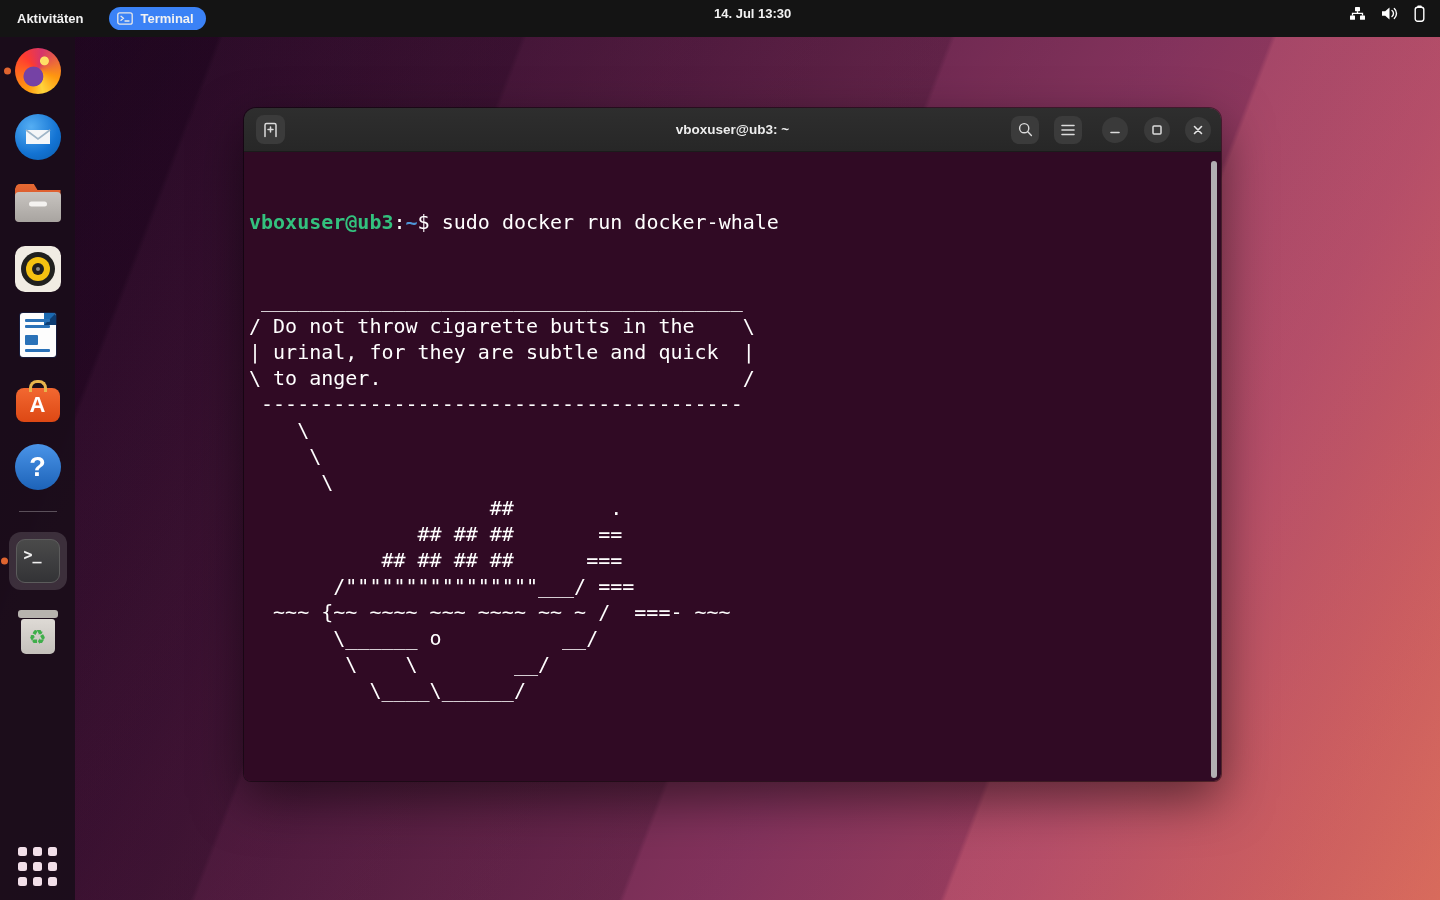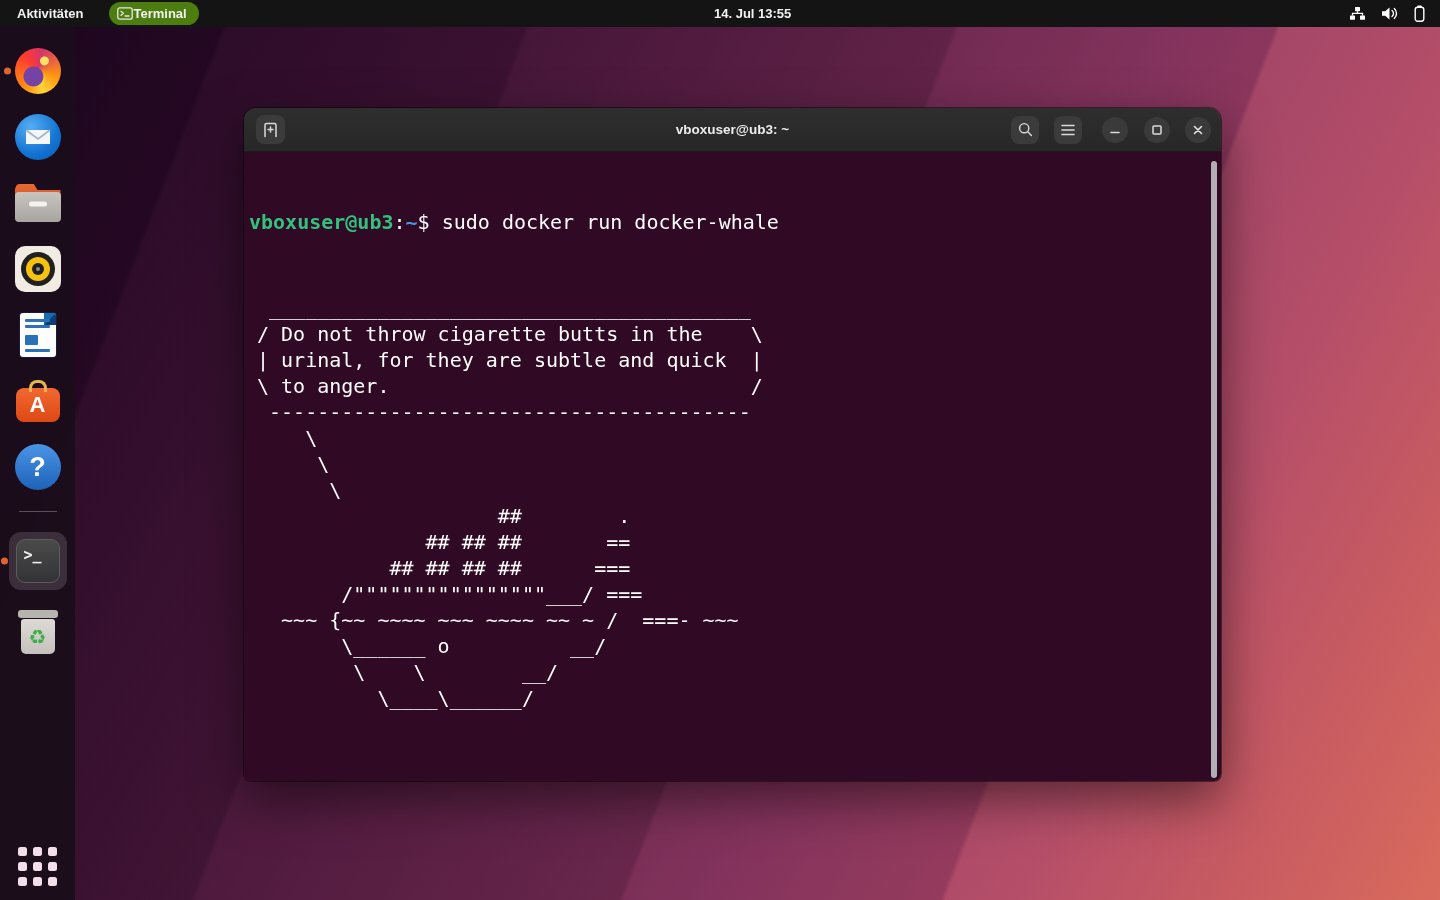--- a/index.html
+++ b/index.html
@@ -11,29 +11,29 @@
     background:
       linear-gradient(111deg, rgba(20,0,22,0.38) 0 13%, rgba(20,0,22,0) 13.3%),
       linear-gradient(111deg, rgba(20,0,22,0.22) 0 30%, rgba(20,0,22,0) 30.3%),
       linear-gradient(111deg, rgba(30,4,28,0.20) 0 54%, rgba(30,4,28,0) 54.3%),
       linear-gradient(111deg, rgba(0,0,0,0.10) 0 72%, rgba(255,160,110,0.10) 72.3%),
       linear-gradient(118deg, #2c0f2e 0%, #45163c 16%, #5e204a 32%, #7a2d59 48%, #933967 63%, #ad4568 78%, #c4555f 90%, #d4655a 100%);
   }
 
   
   .topbar {
-    position:absolute; top:0; left:0; right:0; height:27px;
+    position:absolute; top:0; left:0; right:0; height:37px;
     background:var(--topbar-bg, #141414);
     color:#f2f2f2; font-size:13px; font-weight:700;
     display:flex; align-items:center; z-index:50;
   }
   .tb-activities { margin-left:17px; cursor:pointer; }
   .tb-app-pill {
     margin-left:26px; height:23px; padding:0 12px 0 8px; border-radius:12px;
-    background:#4d7c0f; display:flex; align-items:center; cursor:pointer;
+    background:#3b82f6; display:flex; align-items:center; gap:7px; cursor:pointer;
   }
   .tb-clock { position:absolute; left:714px; top:0; height:27px; display:flex; align-items:center; cursor:pointer; }
   .tb-right { position:absolute; right:0; top:0; height:27px; display:flex; align-items:center; gap:15px; padding:0 15px; cursor:pointer; }
   .tb-right svg { display:block; }
 
   
   .dock {
     position:absolute; left:0; top:27px; bottom:0; width:75px;
     background:rgba(26,13,26,0.92);
     display:flex; flex-direction:column; align-items:center;
@@ -115,41 +115,41 @@
     position:relative; flex:1; background:var(--terminal-bg,#300a24);
     border-radius:0 0 7px 7px; overflow:hidden;
   }
   .term-text {
     padding:5px 12px 0 5px;
     font-family:"DejaVu Sans Mono", monospace;
     font-size:20px; line-height:26px; color:var(--terminal-text,#fff);
     white-space:pre;
   }
   .term-line { white-space:pre; }
-  .term-output { font:inherit; white-space:pre; margin:8px; }
+  .term-output { font:inherit; white-space:pre; margin:0; }
   .p-green { color:var(--prompt-green,#33c17e); font-weight:700; }
   .p-blue { color:var(--prompt-blue,#4f96d8); font-weight:700; }
   .term-scrollbar { position:absolute; right:4px; top:9px; bottom:3px; width:6px; border-radius:3px; background:var(--scrollbar,#b3aeb3); cursor:pointer; }
 </style>
 </head>
 <body>
 
 <div class="desktop"></div>
 
 <div class="topbar">
   <span class="tb-activities">Aktivitäten</span>
   <span class="tb-app-pill">
     <svg width="16" height="13" viewBox="0 0 16 13" fill="none" stroke="#e8e8e8" stroke-width="1.3" stroke-linecap="round">
       <rect x="0.8" y="0.8" width="14.4" height="11.4" rx="2"></rect>
       <path d="M4 4.3l2.4 2L4 8.3"></path>
         <path d="M8 9h4"></path>
     </svg>
     <span>Terminal</span>
   </span>
-  <span class="tb-clock">14. Jul 13:55</span>
+  <span class="tb-clock">14. Jul 13:30</span>
   <span class="tb-right">
     <svg width="17" height="15" viewBox="0 0 17 15">
       <rect x="6" y="1" width="5" height="4.2" rx="0.6" fill="#fff"></rect>
       <rect x="1" y="9.6" width="5" height="4.2" rx="0.6" fill="#fff"></rect>
       <rect x="11" y="9.6" width="5" height="4.2" rx="0.6" fill="#fff"></rect>
       <path d="M8.5 5.2v2.2M3.5 9.6V7.4h10v2.2" stroke="#fff" stroke-width="1.3" fill="none"></path>
     </svg>
     <svg width="18" height="15" viewBox="0 0 18 15">
       <path d="M1 5.2h3.2L8.5 1.5v12L4.2 9.8H1z" fill="#fff"></path>
       <path d="M11 4.5a3.8 3.8 0 010 6" stroke="#fff" stroke-width="1.4" fill="none" stroke-linecap="round"></path>

